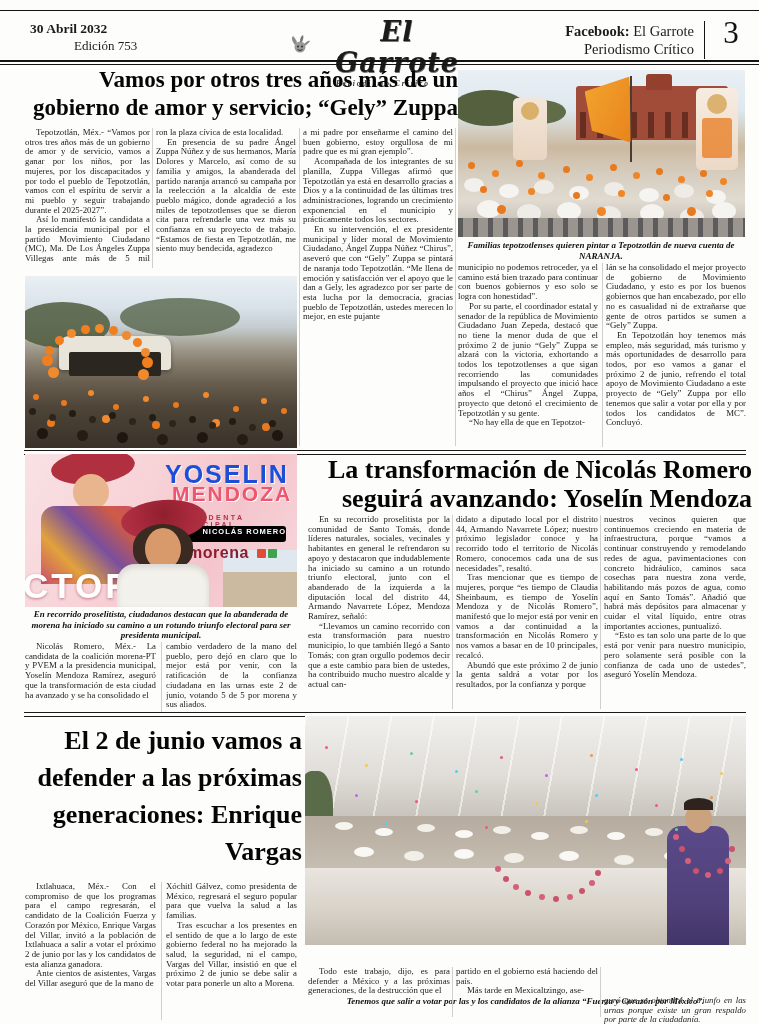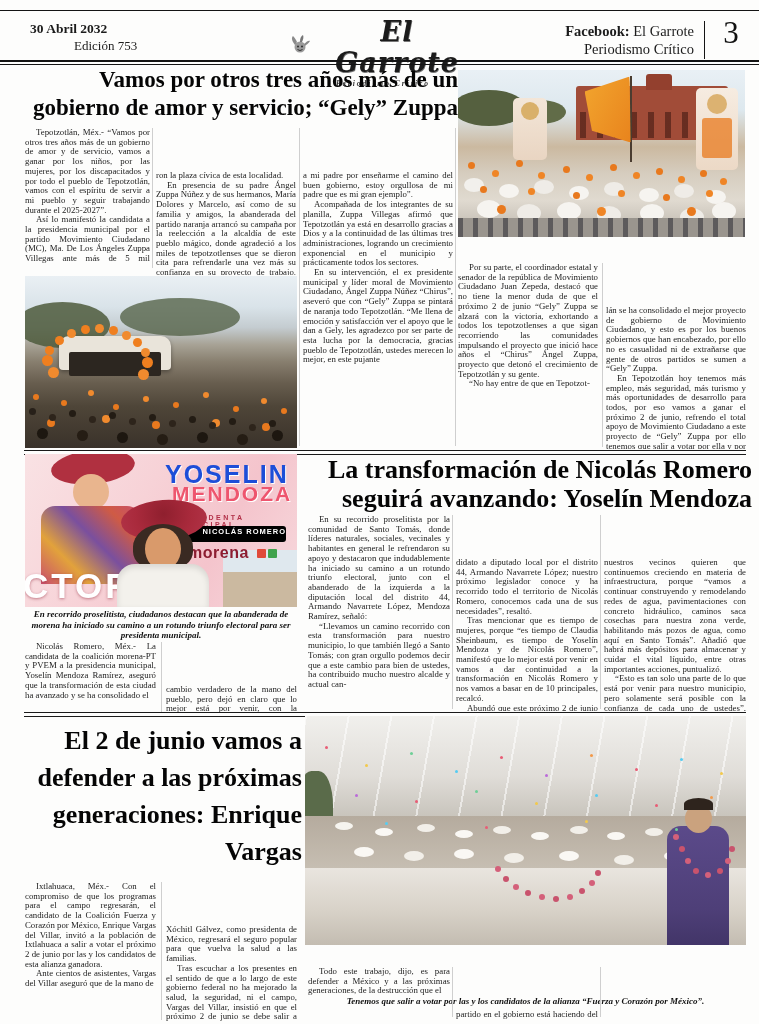--- a/index.html
+++ b/index.html
@@ -16,21 +16,21 @@
         font-size:27px;letter-spacing:1px;color:#1b1b1b;text-shadow:0.6px 0.6px 0 #777;}
   .masthead .tag{font-size:7.5px;font-weight:bold;font-style:italic;letter-spacing:2px;color:#333;margin-top:1px;}
   .fb{position:absolute;left:538px;top:22px;width:156px;text-align:right;font-size:14.5px;line-height:1.25;}
   .vbar{position:absolute;left:704px;top:21px;height:38px;border-left:1.6px solid #141414;}
   .pagenum{position:absolute;left:710px;top:15px;width:42px;text-align:center;font-size:31px;color:#111;}
   
   .hl{position:absolute;font-weight:bold;text-align:right;color:#050505;}
   
   .col{position:absolute;font-size:8.8px;line-height:9.7px;text-align:justify;overflow:hidden;color:#222;}
   .col p{margin:0;text-indent:11px;}
-  .col p.cont{text-indent:0;margin-top:43px;}
+  .col p.cont{text-indent:0;}
   
   .cap{position:absolute;font-size:9px;line-height:10.5px;font-weight:bold;font-style:italic;text-align:center;color:#111;}
   
   .dbl{position:absolute;left:24px;width:722px;height:2.6px;border-top:1.1px solid #1a1a1a;border-bottom:1.1px solid #1a1a1a;}
   .vr{position:absolute;width:0;border-left:0.8px solid #cfcfcf;}
   
   .photo{position:absolute;overflow:hidden;background:#ccc;}
   .abs{position:absolute;}
   .dots{position:absolute;border-radius:50%;}
   
@@ -119,24 +119,26 @@
     <div class="abs" style="left:172px;top:6px;width:2px;height:86px;background:#4a3c30;"></div>
     <div class="abs" style="left:128px;top:8px;width:46px;height:66px;background:linear-gradient(120deg,#f2a52e,#e8821c);clip-path:polygon(100% 0,92% 100%,10% 78%,0 18%);transform:rotate(-4deg);"></div>
     <div class="dots" style="left:6px;top:108px;width:20px;height:14px;background:#f2f0ec;border-radius:50%;
       box-shadow:35px 6px 0 0 #f6f4f0,70px 2px 0 0 #efece7,105px 8px 0 0 #f6f4f0,140px 4px 0 0 #efece7,175px 10px 0 0 #f6f4f0,210px 6px 0 0 #efece7,242px 12px 0 0 #f6f4f0,15px 24px 0 2px #f6f4f0,55px 28px 0 2px #efece7,95px 26px 0 2px #f6f4f0,135px 30px 0 2px #efece7,178px 28px 0 2px #f6f4f0,218px 32px 0 2px #efece7,250px 26px 0 2px #f6f4f0;"></div>
     <div class="dots" style="left:10px;top:92px;width:7px;height:7px;background:#e8791e;
       box-shadow:24px 8px 0 0 #ef8526,48px -2px 0 0 #e8791e,70px 10px 0 0 #ef8526,95px 4px 0 0 #e8791e,118px 12px 0 0 #ef8526,142px 2px 0 0 #e8791e,165px 10px 0 0 #ef8526,188px 6px 0 0 #e8791e,210px 14px 0 0 #ef8526,232px 8px 0 0 #e8791e,252px 16px 0 0 #ef8526,12px 24px 0 0 #e8791e,60px 26px 0 0 #ef8526,105px 30px 0 0 #e8791e,150px 28px 0 0 #ef8526,195px 32px 0 0 #e8791e,238px 28px 0 0 #ef8526,30px 44px 0 1px #e8791e,130px 46px 0 1px #ef8526,220px 46px 0 1px #e8791e;"></div>
     <div class="abs" style="left:0;top:148px;width:287px;height:19px;background:#9a958e;"></div>
     <div class="abs" style="left:0;top:148px;width:287px;height:19px;background:repeating-linear-gradient(90deg,#3c3b41 0 5px,transparent 5px 15px);opacity:.65;"></div>
   </div>
 
+  <div class="cap" style="left:455px;top:240px;width:292px;">Familias tepotzotlenses quieren pintar a Tepotzotlán de nueva cuenta de NARANJA.</div>
 
   <div class="col" style="left:458px;top:263px;width:140px;height:186px;">
+    <p class="cont">municipio no podemos retroceder, ya el camino está bien trazado para continuar con buenos gobiernos y eso solo se logra con honestidad”.</p>
     <p>Por su parte, el coordinador estatal y senador de la república de Movimiento Ciudadano Juan Zepeda, destacó que no tiene la menor duda de que el próximo 2 de junio “Gely” Zuppa se alzará con la victoria, exhortando a todos los tepotzotlenses a que sigan recorriendo las comunidades impulsando el proyecto que inició hace años el “Chirus” Ángel Zuppa, proyecto que detonó el crecimiento de Tepotzotlán y su gente.</p>
-    <p>“No hay entre de que en Tepotzot-</p>
+    <p>“No hay ella de que en Tepotzot-</p>
   </div>
   <div class="col" style="left:606px;top:263px;width:140px;height:186px;">
     <p class="cont">lán se ha consolidado el mejor proyecto de gobierno de Movimiento Ciudadano, y esto es por los buenos gobiernos que han encabezado, por ello no es casualidad ni de extrañarse que gente de otros partidos se sumen a “Gely” Zuppa.</p>
     <p>En Tepotzotlán hoy tenemos más empleo, más seguridad, más turismo y más oportunidades de desarrollo para todos, por eso vamos a ganar el próximo 2 de junio, refrendo el total apoyo de Movimiento Ciudadano a este proyecto de “Gely” Zuppa por ello tenemos que salir a votar por ella y por todos los candidatos de MC”. Concluyó.</p>
   </div>
 
   <div class="vr" style="left:152px;top:128px;height:140px;"></div>
   <div class="vr" style="left:299px;top:128px;height:318px;"></div>
   <div class="vr" style="left:455px;top:128px;height:318px;"></div>
   <div class="vr" style="left:602px;top:263px;height:184px;"></div>

